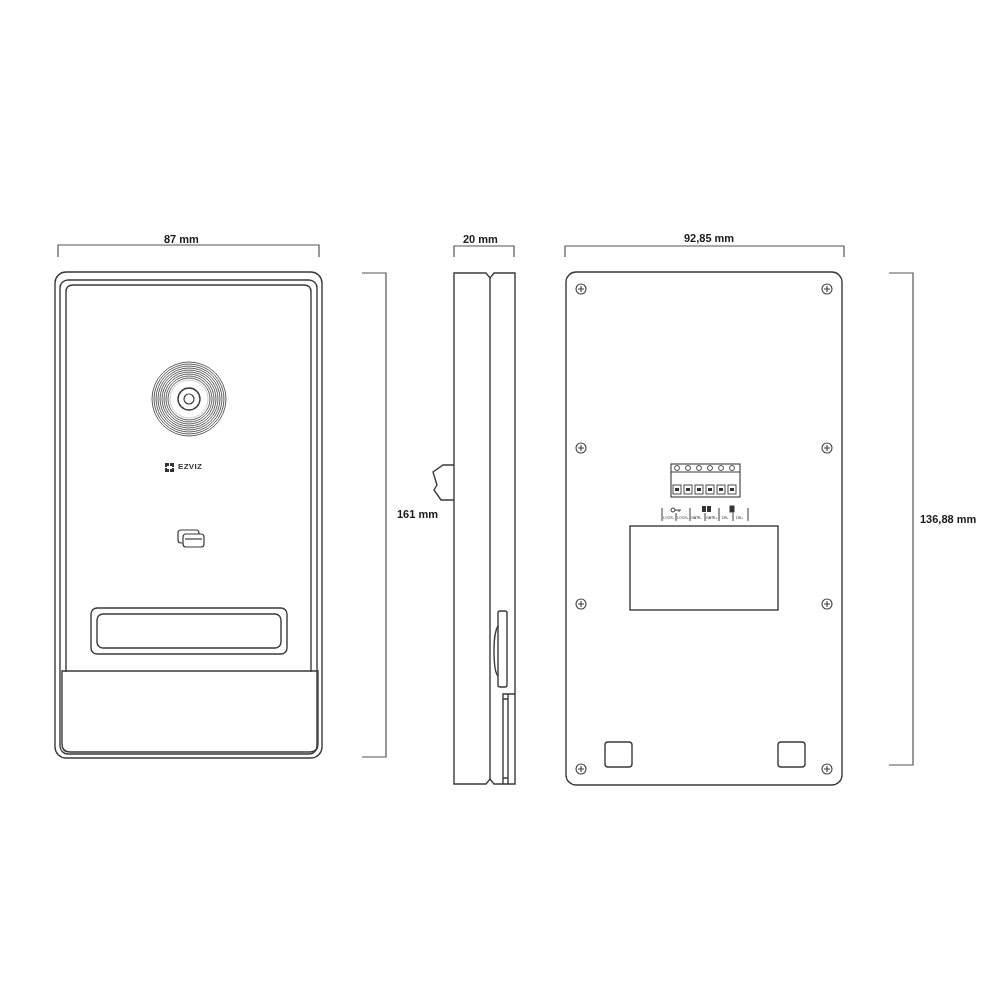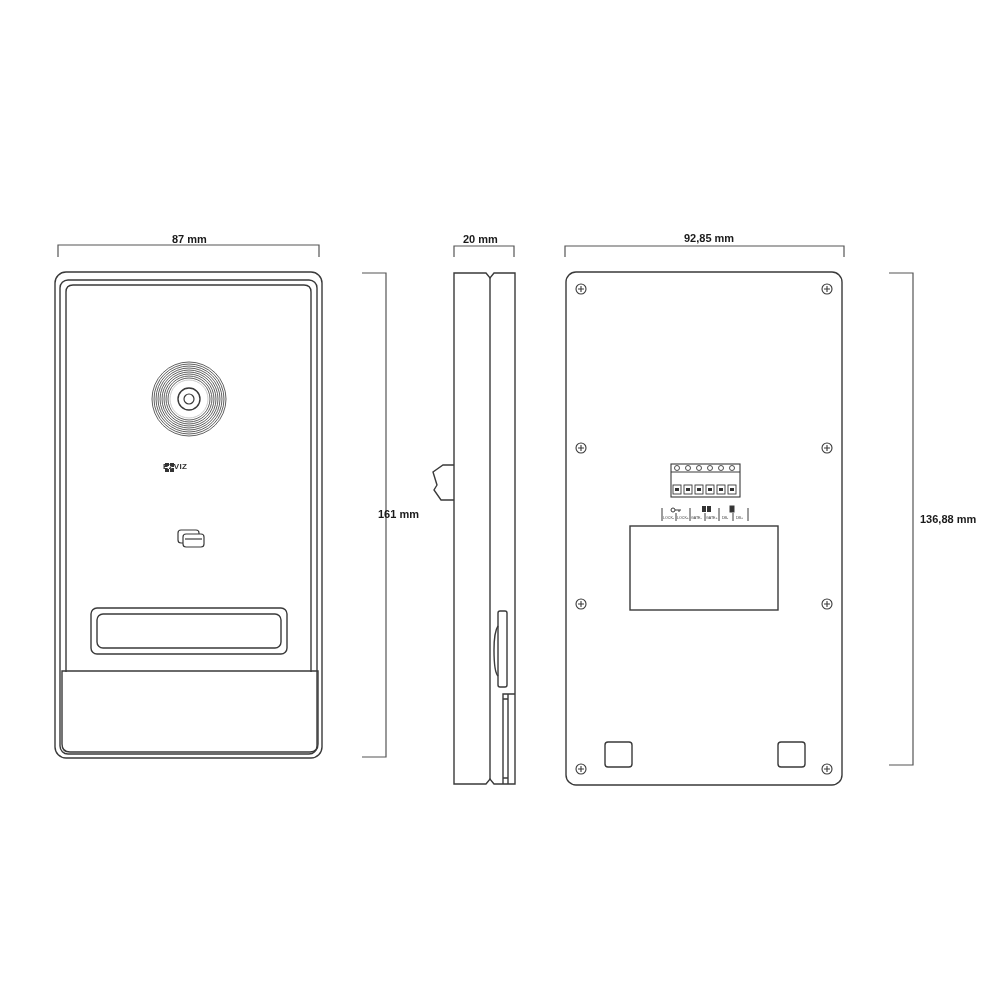--- a/index.html
+++ b/index.html
@@ -167,26 +167,26 @@
       </g>
 
       <rect x="630" y="526" width="148" height="84"></rect>
 
       <rect x="605" y="742" width="27" height="25" rx="3"></rect>
       <rect x="778" y="742" width="27" height="25" rx="3"></rect>
     </g>
   </g>
 </svg>
 
-<div class="dim-label" style="left:172px; top:233px;">87 mm</div>
-<div class="dim-label" style="left:378px; top:508px;">161 mm</div>
+<div class="dim-label" style="left:164px; top:233px;">87 mm</div>
+<div class="dim-label" style="left:397px; top:508px;">161 mm</div>
 <div class="dim-label" style="left:463px; top:233px;">20 mm</div>
 <div class="dim-label" style="left:684px; top:232px;">92,85 mm</div>
 <div class="dim-label" style="left:920px; top:513px;">136,88 mm</div>
 
-<div class="brand" style="left:163px; top:462px;">EZVIZ</div>
+<div class="brand" style="left:178px; top:462px;">EZVIZ</div>
 
 <div class="term-label" style="left:663px; top:516px;">LOCK-</div>
 <div class="term-label" style="left:677px; top:516px;">LOCK+</div>
 <div class="term-label" style="left:691px; top:516px;">GATE-</div>
 <div class="term-label" style="left:706px; top:516px;">GATE+</div>
 <div class="term-label" style="left:722px; top:516px;">DB-</div>
 <div class="term-label" style="left:736px; top:516px;">DB+</div>
 
 </body></html>

